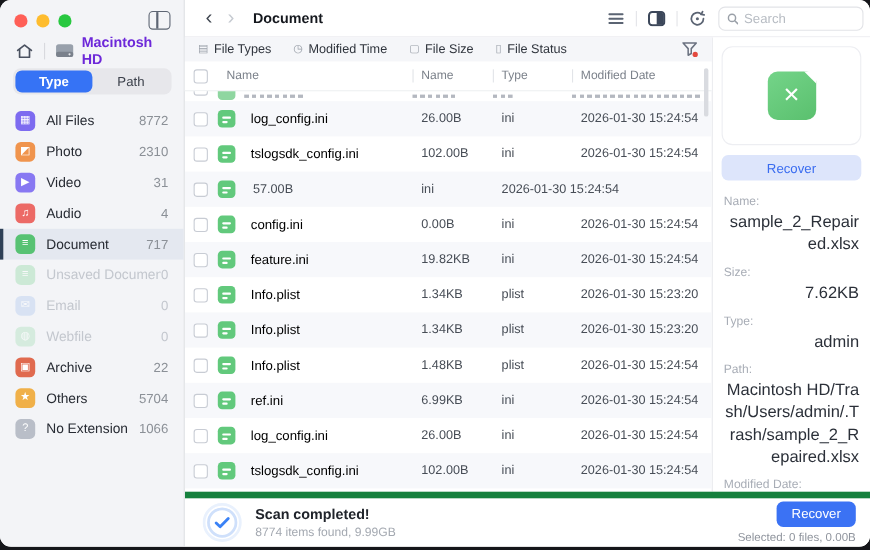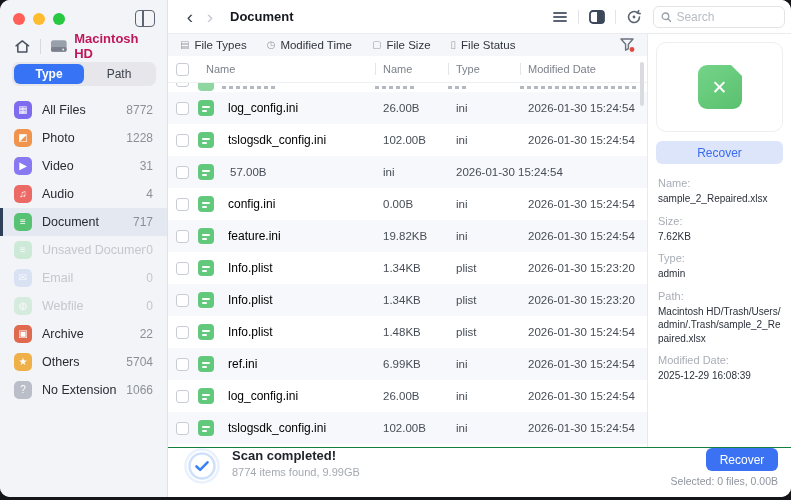--- a/index.html
+++ b/index.html
@@ -9,21 +9,21 @@
   
   .sidebar { width:168px; flex:none; background:#f3f4f7; border-right:1px solid #e0e1e5; position:relative; }
   .traffic { position:absolute; top:13px; left:13px; display:flex; gap:8px; }
   .traffic span { width:12px; height:12px; border-radius:50%; }
   .tl-red{background:#ff5f57}.tl-yellow{background:#febc2e}.tl-green{background:#28c840}
   .sb-toggle { position:absolute; top:10px; right:12px; width:20px; height:17px; border:1.6px solid #5d6573; border-radius:4px; }
   .sb-toggle::before { content:""; position:absolute; left:6px; top:0; bottom:0; width:1.6px; background:#5d6573; }
   .sb-header { position:absolute; top:36px; left:14px; right:8px; height:20px; display:flex; align-items:center; }
   .sb-home { width:17px; height:17px; color:#4a5160; }
   .sb-divider { width:1px; height:15px; background:#d8d9de; margin:0 9px; }
-  .sb-device-label { font-size:13px; font-weight:700; color:#be185d; margin-left:7px; }
+  .sb-device-label { font-size:13px; font-weight:700; color:#6d28d9; margin-left:7px; }
   .segmented { position:absolute; top:62px; left:12px; width:144px; height:24px; background:#e7e7eb; border-radius:7px; display:flex; padding:2px; }
   .seg-btn { flex:1; border:none; background:transparent; border-radius:6px; font-size:12px; color:#3c414b; font-family:inherit; }
   .seg-btn.active { background:#3673f5; color:#fff; font-weight:700; }
   .sb-items { position:absolute; top:96px; left:0; right:0; }
   .sb-item { height:28px; display:flex; align-items:center; padding:0 14px; position:relative; cursor:default; }
   .sb-item.selected { background:#e4e8f0; }
   .sb-item.selected::before { content:""; position:absolute; left:0; top:0; bottom:0; width:3px; background:#2e4057; }
   .sb-icon { width:18px; height:18px; border-radius:5px; display:flex; align-items:center; justify-content:center; flex:none; }
   .sb-glyph { color:#fff; font-size:10px; line-height:1; }
   .sb-label { font-size:12.5px; color:#272b33; margin-left:10px; flex:1; white-space:nowrap; overflow:hidden; }
@@ -75,24 +75,24 @@
 
   
   .detail-panel { flex:1; border-left:1px solid #e8e9ed; background:#fff; overflow:hidden; }
   .preview-card { margin:8px 8px 0; height:90px; border:1px solid #edeef2; border-radius:10px; display:flex; align-items:center; justify-content:center; background:#fff; }
   .xlsx-icon { width:44px; height:44px; border-radius:9px; background:linear-gradient(145deg,#74d489,#5ac06e); position:relative; display:flex; align-items:center; justify-content:center; }
   .xlsx-icon::after { content:""; position:absolute; top:0; right:0; border-top:11px solid #fff; border-left:11px solid transparent; }
   .xlsx-glyph { color:#fff; font-size:19px; font-weight:700; line-height:1; }
   .recover-lite { display:block; margin:9px 8px 0; width:calc(100% - 16px); height:23px; border:none; border-radius:6px; background:#dde5fb; color:#3a6cf0; font-size:12px; font-family:inherit; }
   .detail-fields { padding:4px 10px; }
   .field-label { font-size:11px; color:#a8adb6; margin-top:9px; }
-  .field-value { font-size:10px; color:#2b3039; margin-top:3px; line-height:1.35; word-break:break-all; }
+  .field-value { font-size:15px; color:#2b3039; margin-top:3px; line-height:1.35; word-break:break-all;text-align:right; }
 
   
-  .statusbar { height:50px; flex:none; border-top:1px solid #15803d; background:#fff; display:flex; align-items:flex-start; padding:0 13px 0 16px; }
+  .statusbar { height:50px; flex:none; border-top:6px solid #15803d; background:#fff; display:flex; align-items:center; padding:0 13px 0 16px; }
   .scan-texts { margin-left:12px; }
   .scan-title { font-size:13px; font-weight:700; color:#20242b; }
   .scan-sub { font-size:11px; color:#a4a9b1; margin-top:3px; }
   .status-right { margin-left:auto; display:flex; flex-direction:column; align-items:flex-end; }
   .recover-primary { width:72px; height:23px; border:none; border-radius:6px; background:#3b72f4; color:#fff; font-size:12px; font-family:inherit; }
   .selected-text { font-size:10.5px; color:#8f949d; margin-top:4px; }
 </style>
 </head>
 <body>
 
@@ -129,21 +129,21 @@
           </span>
     <span class="sb-label">All Files</span>
     <span class="sb-count">8772</span>
   </div>
 
   <div class="sb-item">
     <span class="sb-icon" style="background: rgb(240, 148, 77);">
             <span class="sb-glyph">◩</span>
           </span>
     <span class="sb-label">Photo</span>
-    <span class="sb-count">1228</span>
+    <span class="sb-count">2310</span>
   </div>
 
   <div class="sb-item">
     <span class="sb-icon" style="background: rgb(136, 120, 242);">
             <span class="sb-glyph">▶</span>
           </span>
     <span class="sb-label">Video</span>
     <span class="sb-count">31</span>
   </div>
 

